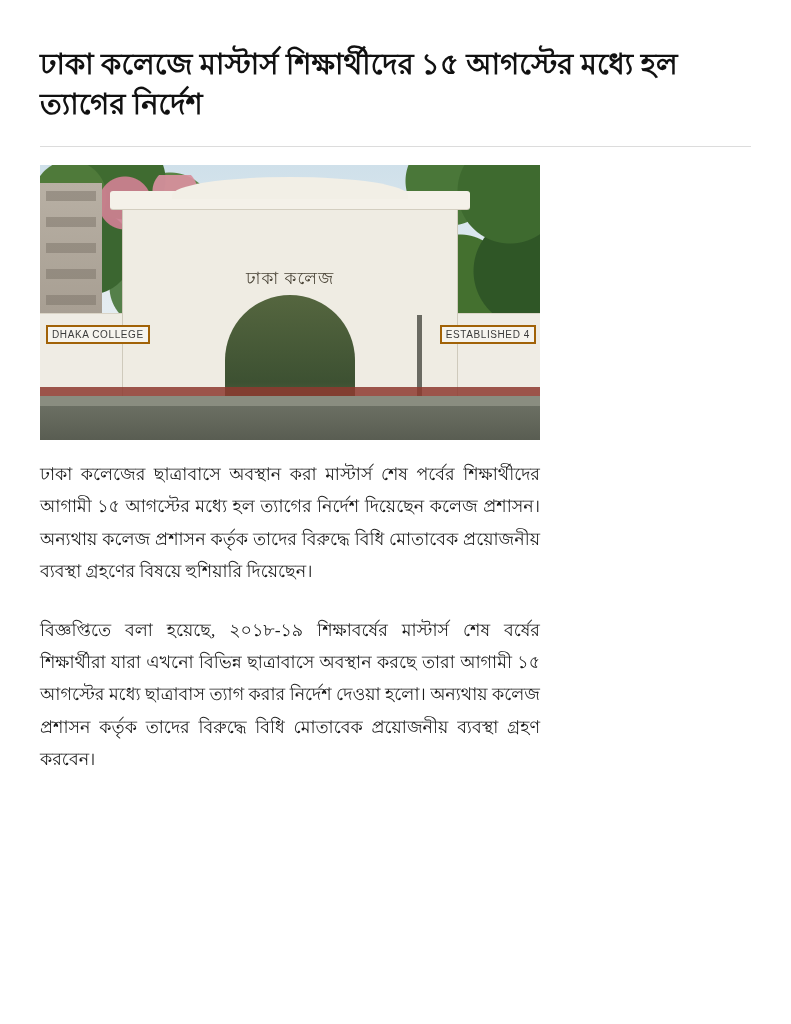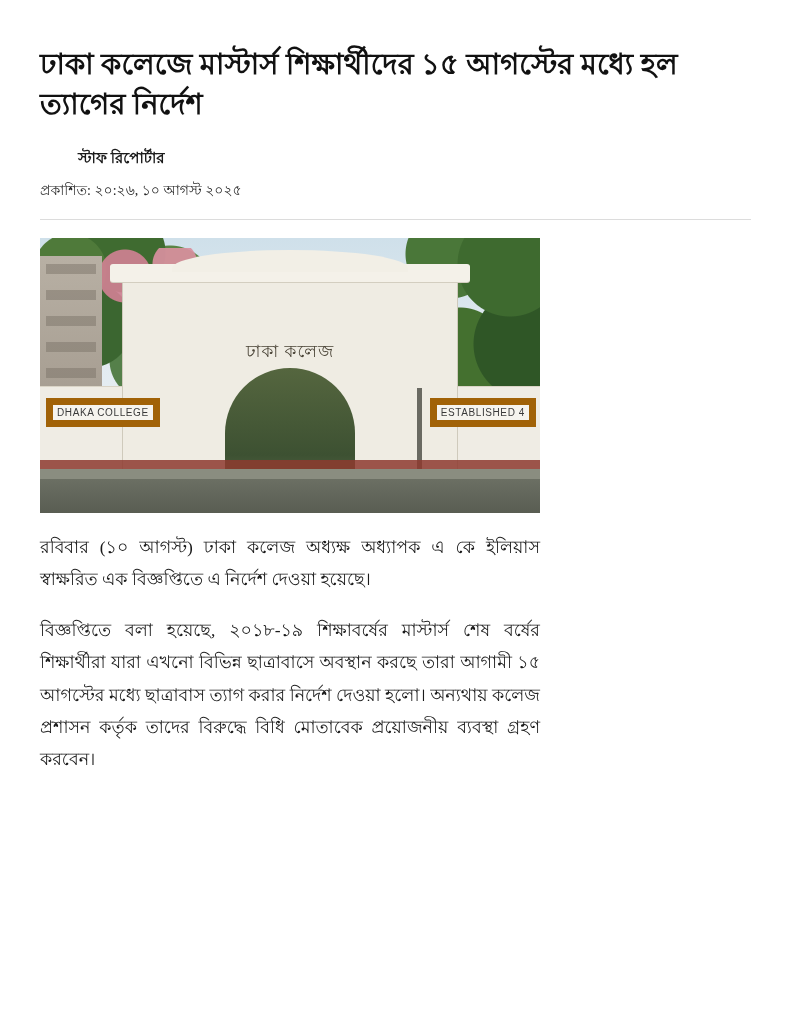--- a/index.html
+++ b/index.html
@@ -173,21 +173,21 @@
   }
   .wall-left { left: 0; width: 86px; }
   .wall-right { right: 0; width: 86px; }
   .sign {
     position: absolute;
     font-family: "Liberation Sans", sans-serif;
     font-size: 10px;
     letter-spacing: .6px;
     color: #3a3a3a;
     background: #f6f4ee;
-    border: 7px solid #a16207;
+    border: 2px solid #a16207;
     padding: 2px 4px;
     white-space: nowrap;
   }
   .sign-left { left: 6px; top: 160px; }
   .sign-right { right: 4px; top: 160px; }
   .ground {
     position: absolute;
     left: 0; bottom: 0; width: 100%; height: 34px;
     background: linear-gradient(#6b6f63, #595d52);
   }
@@ -219,24 +219,20 @@
     margin-bottom: 26px;
   }
 </style>
 </head>
 <body>
 
 <div class="page">
 
   <h1 class="article-title">ঢাকা কলেজে মাস্টার্স শিক্ষার্থীদের ১৫ আগস্টের মধ্যে হল ত্যাগের নির্দেশ</h1>
 
-  <div class="byline-block">
-    <div class="byline-author">স্টাফ রিপোর্টার</div>
-    <div class="byline-date">প্রকাশিত: ২০:২৬, ১০ আগস্ট ২০২৫</div>
-  </div>
 
   <hr class="divider">
 
   <figure class="figure">
     <div class="photo">
       <div class="sky"></div>
       <div class="tree-right"></div>
       <div class="tree-left"></div>
       <div class="blossom"></div>
       <div class="building-left"></div>
@@ -253,17 +249,17 @@
       <div class="sign sign-left">DHAKA COLLEGE</div>
       <div class="sign sign-right">ESTABLISHED 4</div>
       <div class="pole"></div>
       <div class="red-band"></div>
       <div class="road-strip"></div>
       <div class="ground"></div>
     </div>
   </figure>
 
   <div class="body-text">
-    <p>রবিবার (১০ আগস্ট) ঢাকা কলেজ অধ্যক্ষ অধ্যাপক এ কে ইলিয়াস স্বাক্ষরিত এক বিজ্ঞপ্তিতে এ নির্দেশ দেওয়া হয়েছে।</p>
+    <p class="gap">ঢাকা কলেজের ছাত্রাবাসে অবস্থান করা মাস্টার্স শেষ পর্বের শিক্ষার্থীদের আগামী ১৫ আগস্টের মধ্যে হল ত্যাগের নির্দেশ দিয়েছেন কলেজ প্রশাসন। অন্যথায় কলেজ প্রশাসন কর্তৃক তাদের বিরুদ্ধে বিধি মোতাবেক প্রয়োজনীয় ব্যবস্থা গ্রহণের বিষয়ে হুশিয়ারি দিয়েছেন।</p>
     <p>বিজ্ঞপ্তিতে বলা হয়েছে, ২০১৮-১৯ শিক্ষাবর্ষের মাস্টার্স শেষ বর্ষের শিক্ষার্থীরা যারা এখনো বিভিন্ন ছাত্রাবাসে অবস্থান করছে তারা আগামী ১৫ আগস্টের মধ্যে ছাত্রাবাস ত্যাগ করার নির্দেশ দেওয়া হলো। অন্যথায় কলেজ প্রশাসন কর্তৃক তাদের বিরুদ্ধে বিধি মোতাবেক প্রয়োজনীয় ব্যবস্থা গ্রহণ করবেন।</p>
   </div>
 
 </div>
 
 </body></html>

